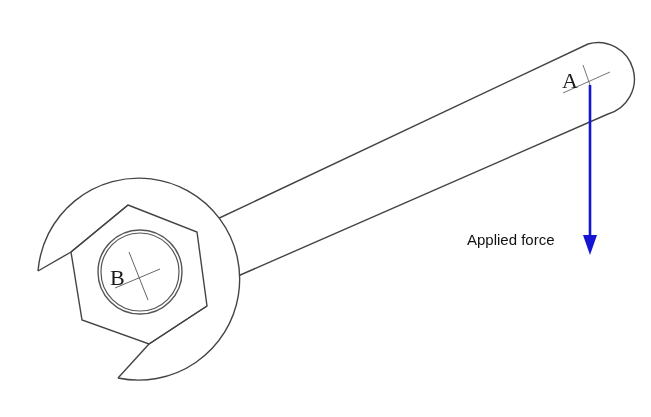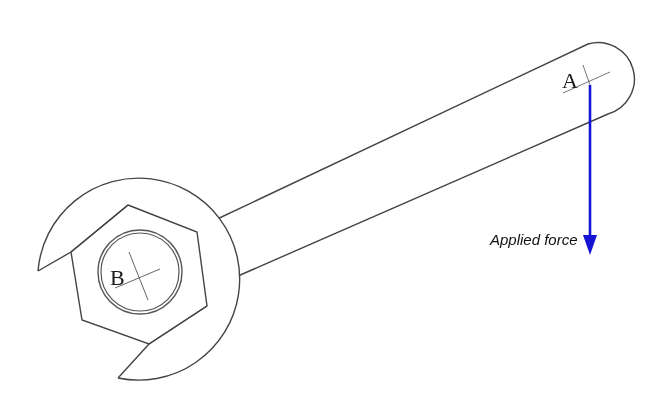--- a/index.html
+++ b/index.html
@@ -47,13 +47,13 @@
     <line x1="563" y1="93" x2="610" y2="72"></line>
   </g>
   <text class="label-serif" x="562" y="88">A</text>
 
   <g>
     <line x1="590" y1="85" x2="590" y2="238" stroke="#1414d2" stroke-width="2.6"></line>
     <polygon points="583,235 597,235 590,255" fill="#1414d2"></polygon>
   </g>
 </svg>
 
-<div class="caption" style="left:490px; top:231px;font-style:italic;">Applied force</div>
+<div class="caption" style="left:467px; top:231px;">Applied force</div>
 
 </body></html>

